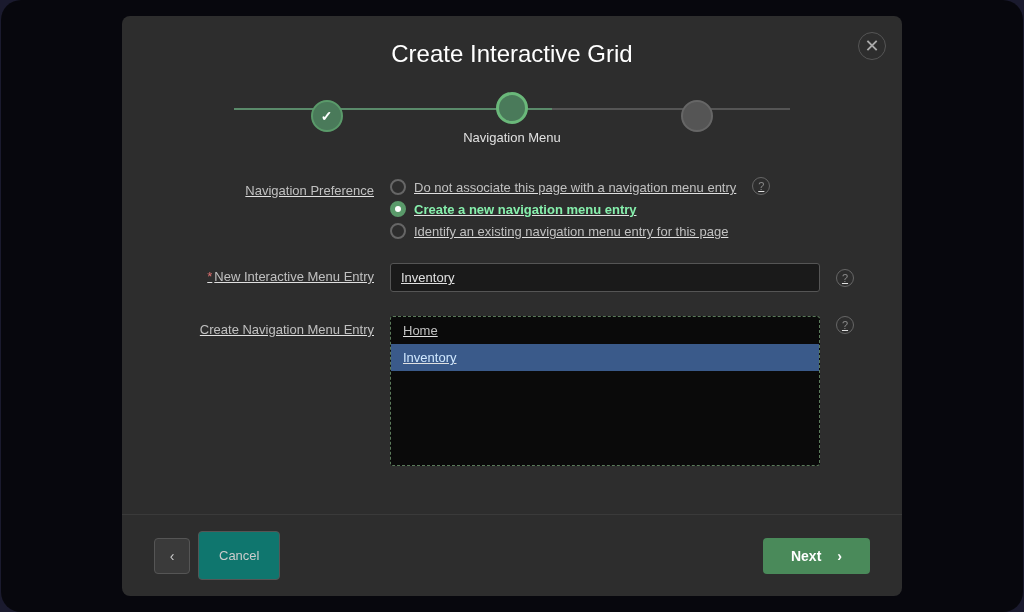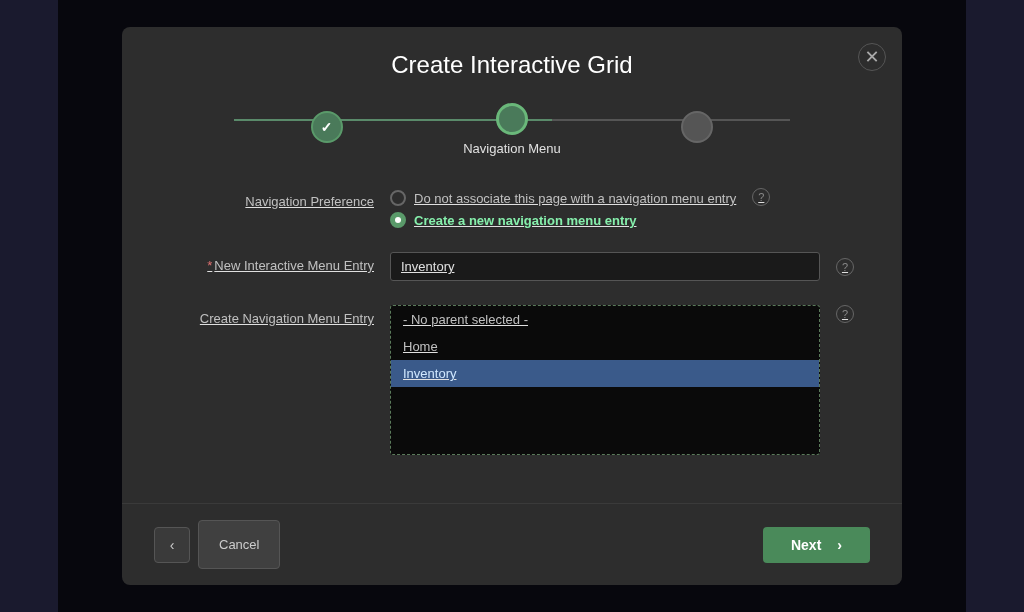--- a/index.html
+++ b/index.html
@@ -7,27 +7,28 @@
       background: #1a1a2e;
       display: flex;
       align-items: center;
       justify-content: center;
       width: 1024px;
       height: 612px;
       font-family: -apple-system, BlinkMacSystemFont, 'Segoe UI', Arial, sans-serif;
       overflow: hidden;
     }
     .modal-overlay {
-      width: 908px;
+      width: 1022px;
       height: 612px;
       background: rgba(0,0,0,0.7);
       display: flex;
       align-items: center;
       justify-content: center;
       position: relative;
+      border-radius: 20px;
     }
     .modal {
       background: #2d2d2d;
       border-radius: 8px;
       width: 780px;
       min-height: 540px;
       position: relative;
       display: flex;
       flex-direction: column;
       color: #e0e0e0;
@@ -260,21 +261,21 @@
       border-radius: 4px;
       width: 36px;
       height: 36px;
       display: flex;
       align-items: center;
       justify-content: center;
       cursor: pointer;
       font-size: 14px;
     }
     .btn-cancel {
-      background: #404040;
+      background: #0f766e;
       border: 1px solid #555;
       color: #ccc;
       border-radius: 4px;
       padding: 16px 20px;
       font-size: 13px;
       cursor: pointer;
     }
     .btn-next {
       background: #4a8a5a;
       border: none;
@@ -325,41 +326,44 @@
         <div class="form-controls">
           <div class="radio-option">
             <div class="radio-circle"></div>
             <span>Do not associate this page with a navigation menu entry</span>
             <div class="help-icon">?</div>
           </div>
           <div class="radio-option selected">
             <div class="radio-circle selected"></div>
             <span>Create a new navigation menu entry</span>
           </div>
+          <div class="radio-option">
+            <div class="radio-circle"></div>
+            <span>Identify an existing navigation menu entry for this page</span>
+          </div>
         </div>
       </div>
 
       <div class="form-row">
         <div class="form-label">
           <span class="required">*</span><span>New Interactive Menu Entry</span>
         </div>
         <div class="form-controls">
           <div class="input-row">
             <input type="text" class="text-input" value="Inventory" style="">
             <div class="help-icon">?</div>
           </div>
         </div>
       </div>
 
       <div class="form-row">
         <div class="form-label">Create Navigation Menu Entry</div>
         <div class="form-controls">
           <div style="display:flex; align-items:flex-start; gap:8px;">
             <div class="listbox">
-              <div class="listbox-item">- No parent selected -</div>
               <div class="listbox-item">Home</div>
               <div class="listbox-item selected">Inventory</div>
             </div>
             <div class="help-icon">?</div>
           </div>
         </div>
       </div>
 
     </div>
 

